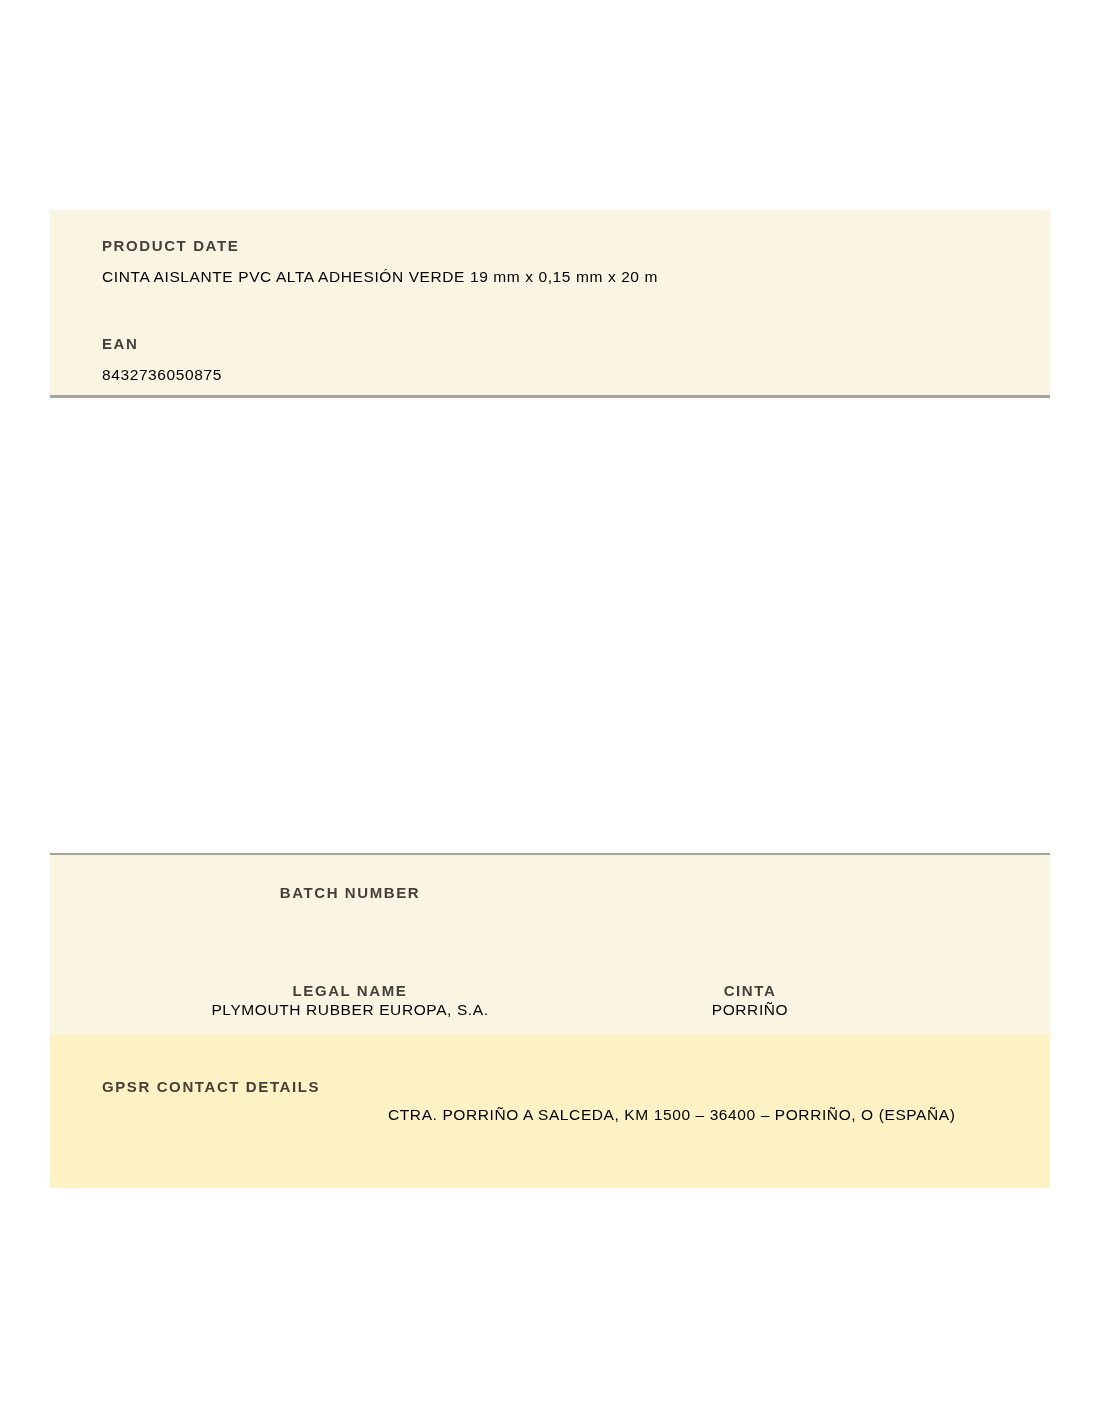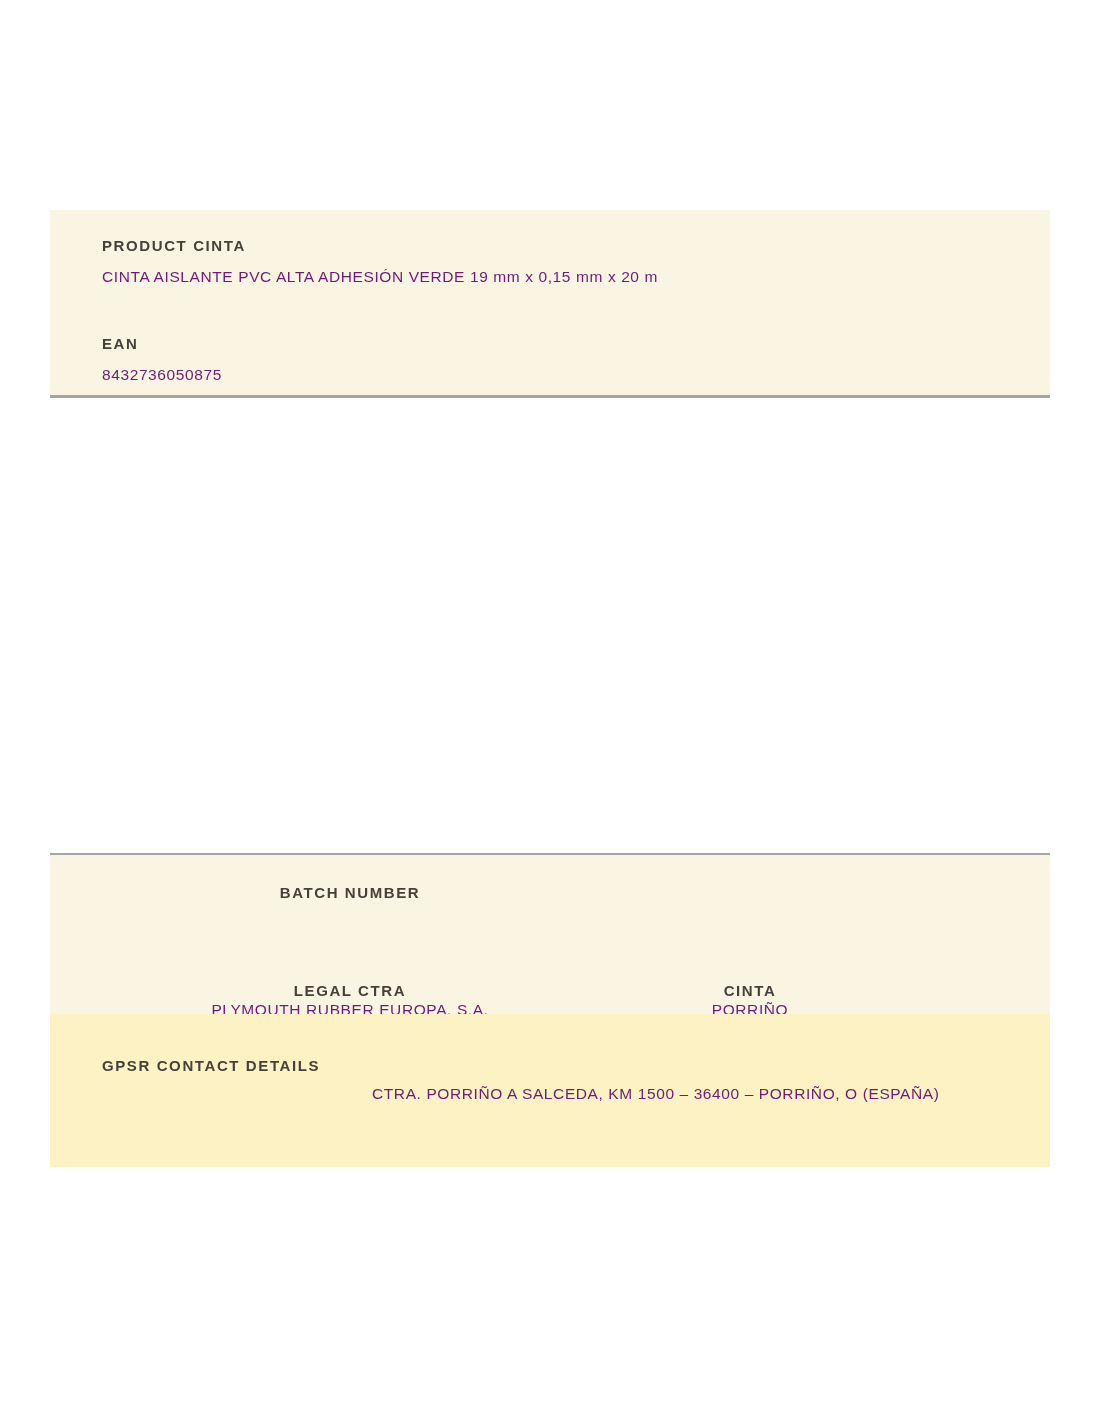--- a/index.html
+++ b/index.html
@@ -36,40 +36,41 @@
   .panel-batch {
     top: 853px;
     height: 200px;
     background: #faf5e2;
     border-top: 2px solid #a5a5a0;
     border-bottom: 2px solid #a5a5a0;
     padding: 29px 100px 0 100px;
   }
   
   .panel-gpsr {
-    top: 1014px;
+    top: 1035px;
     height: 153px;
     background: #fdf2c3;
     padding: 43px 0 0 52px;
     display: flex;
     align-items: flex-start;
+    gap: 16px;
   }
 
   .field-label {
     font-size: 15px;
     font-weight: 700;
     letter-spacing: 1.6px;
     color: #45413a;
     line-height: 18px;
   }
   .field-value {
     font-size: 15.5px;
     font-weight: 400;
     letter-spacing: 0.6px;
-    color: #701a75;
+    color: #000000;
     line-height: 19px;
   }
 
   
   .panel-product .field-label { margin-bottom: 12px; }
   .panel-product .field-value.product-name { margin-bottom: 49px; }
 
   
   .batch-row {
     display: grid;
@@ -92,39 +93,39 @@
     text-align: left;
     padding-top: 27px;
   }
 </style>
 </head>
 <body>
 
 <div class="page">
 
   <section class="panel panel-product">
-    <div class="field-label">PRODUCT CINTA</div>
+    <div class="field-label">PRODUCT DATE</div>
     <div class="field-value product-name">CINTA AISLANTE PVC ALTA ADHESIÓN VERDE 19 mm x 0,15 mm x 20 m</div>
     <div class="field-label">EAN</div>
     <div class="field-value">8432736050875</div>
   </section>
 
   <section class="panel panel-batch">
     <div class="batch-row batch-row-top">
       <div class="batch-cell">
         <div class="field-label">BATCH NUMBER</div>
         <div class="field-value empty-value"></div>
       </div>
       <div class="batch-cell">
         <div class="field-value empty-value"></div>
       </div>
     </div>
     <div class="batch-row">
       <div class="batch-cell">
-        <div class="field-label">LEGAL CTRA</div>
+        <div class="field-label">LEGAL NAME</div>
         <div class="field-value">PLYMOUTH RUBBER EUROPA, S.A.</div>
       </div>
       <div class="batch-cell">
         <div class="field-label">CINTA</div>
         <div class="field-value">PORRIÑO</div>
       </div>
     </div>
   </section>
 
   <section class="panel panel-gpsr">

